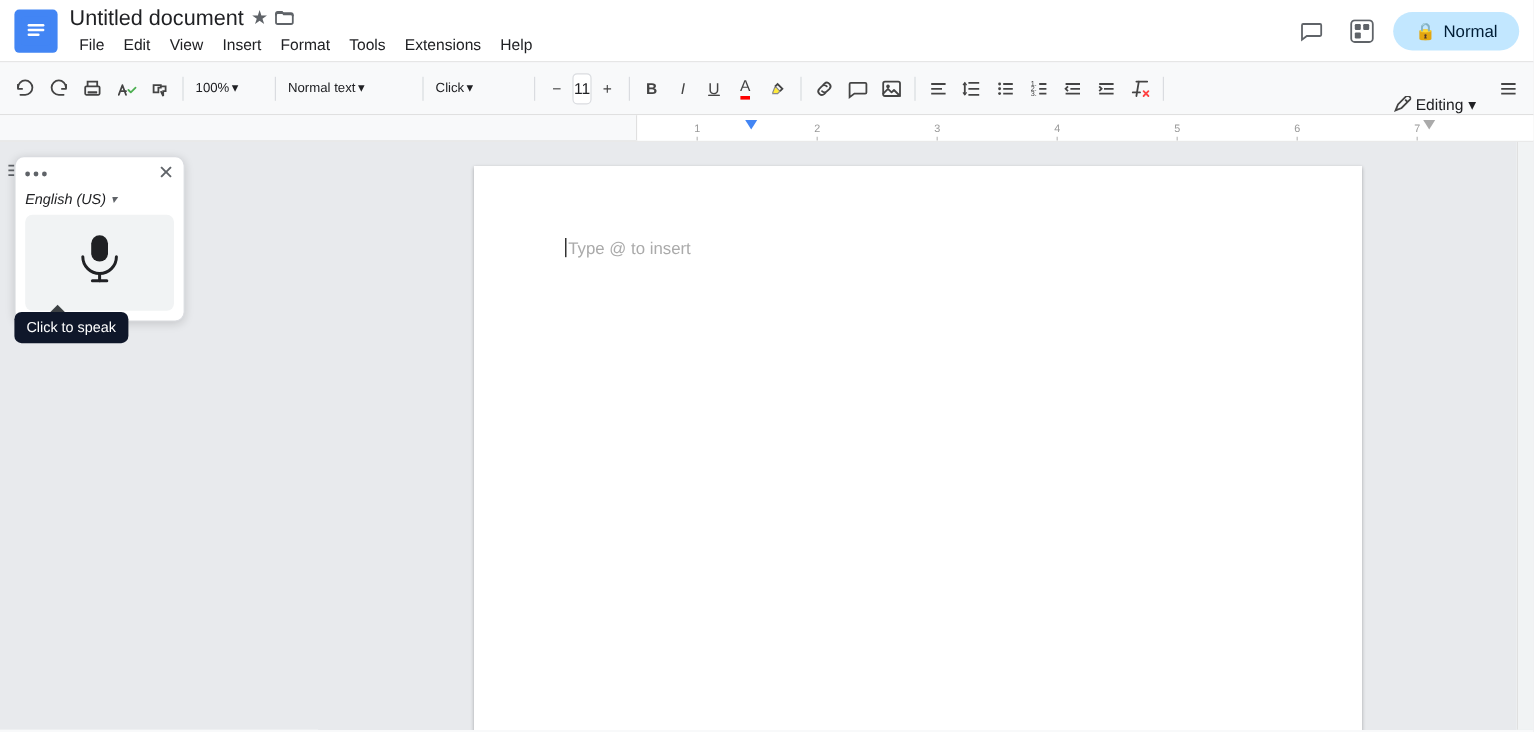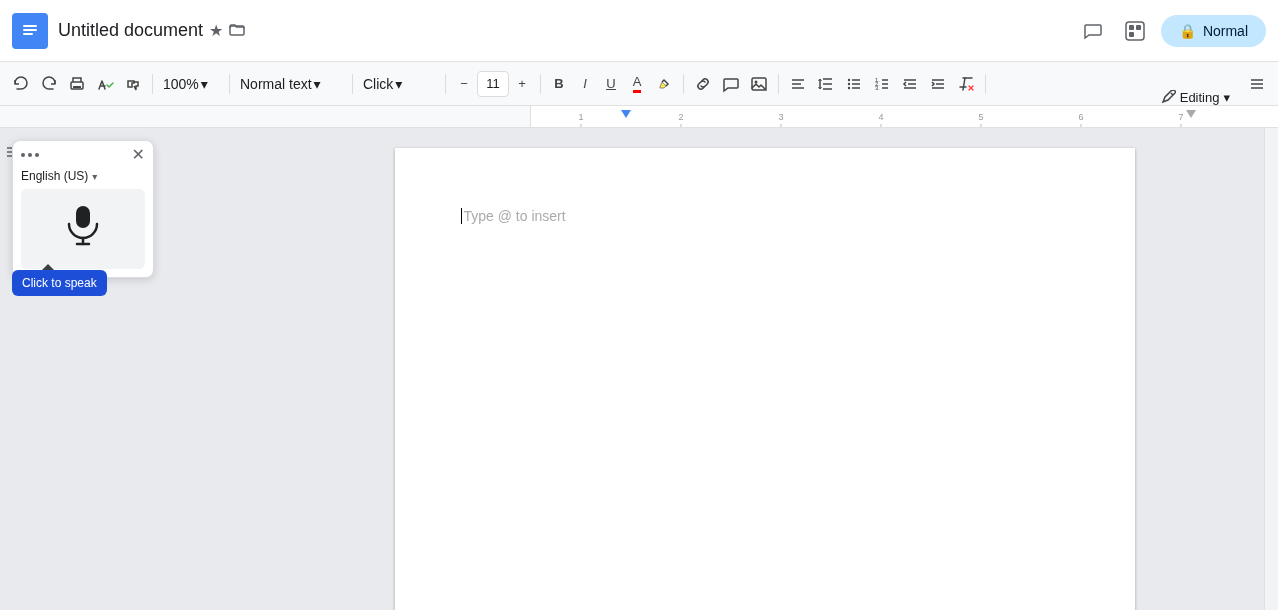--- a/index.html
+++ b/index.html
@@ -4,21 +4,21 @@
   <style>
     * { box-sizing: border-box; margin: 0; padding: 0; }
     body { font-family: Arial, sans-serif; font-size: 13px; background: #f8f9fa; overflow: hidden; width: 1278px; height: 610px; }
 
     
     #title-bar {
       display: flex;
       align-items: center;
       padding: 6px 12px;
       background: #fff;
-      height: 62px;
+      height: 52px;
       border-bottom: 1px solid #e0e0e0;
     }
     #app-logo {
       width: 36px; height: 36px; margin-right: 10px;
       background: #4285f4;
       border-radius: 4px;
       display: flex; align-items: center; justify-content: center;
       flex-shrink: 0;
     }
     #app-logo svg { width: 24px; height: 24px; }
@@ -51,29 +51,29 @@
       flex-wrap: nowrap;
     }
     .tb-btn {
       height: 30px; min-width: 24px; border: none; background: transparent;
       cursor: pointer; border-radius: 4px; display: flex; align-items: center;
       justify-content: center; color: #444; font-size: 13px; padding: 0 4px;
     }
     .tb-divider { width: 1px; height: 20px; background: #dadce0; margin: 0 4px; }
     .tb-select {
       height: 30px; border: none; background: transparent; cursor: pointer;
-      border-radius: 4px; font-size: 14px; color: #202124; padding: 0 4px;
+      border-radius: 4px; font-size: 11px; color: #202124; padding: 0 4px;
       display: flex; align-items: center; gap: 2px;
     }
     #zoom-select { min-width: 64px; }
     #style-select { min-width: 110px; }
     #font-select { min-width: 80px; }
     #font-size-area { display: flex; align-items: center; gap: 1px; }
     #font-size-input {
-      width: 32px; height: 26px; border: 1px solid #dadce0; border-radius: 4px;
+      width: 16px; height: 26px; border: 1px solid #dadce0; border-radius: 4px;
       text-align: center; font-size: 13px; color: #202124;
     }
     .tb-bold { font-weight: 700; }
     .tb-italic { font-style: italic; }
     .tb-underline { text-decoration: underline; }
     #editing-mode {
       display: flex; align-items: center; gap: 4px;
       padding: 4px 8px; border-radius: 4px; cursor: pointer;
       font-size: 13px; color: #202124; margin-left: auto; margin-top: 28px;
     }
@@ -118,37 +118,37 @@
     }
     #voice-widget-header {
       display: flex; align-items: center; justify-content: space-between;
       padding: 6px 8px 4px 8px;
     }
     #voice-widget-dots { display: flex; gap: 3px; align-items: center; }
     .dot { width: 4px; height: 4px; background: #5f6368; border-radius: 50%; }
     #voice-close { color: #5f6368; cursor: pointer; font-size: 16px; line-height: 1; border: none; background: transparent; }
     #voice-lang-select {
       display: flex; align-items: center; gap: 4px;
-      padding: 2px 8px 6px 8px; font-size: 12px; color: #202124; cursor: pointer;
+      padding: 2px 8px 6px 8px; font-size: 12px; color: #202124; cursor: pointer; font-style: italic;
     }
     #voice-lang-chevron { font-size: 10px; color: #5f6368; }
     #voice-mic-area {
       background: #f1f3f4;
       margin: 0 8px 8px 8px;
       border-radius: 6px;
       height: 80px;
       display: flex; align-items: center; justify-content: center;
       cursor: pointer;
     }
     #mic-icon { font-size: 42px; color: #202124; }
     #voice-tooltip {
       position: absolute;
       top: calc(12px + 130px);
       left: 12px;
-      background: #1d4ed8;
+      background: #0f172a;
       color: #fff;
       font-size: 12px;
       padding: 6px 10px;
       border-radius: 6px;
       white-space: nowrap;
       z-index: 10;
     }
     #voice-tooltip::before {
       content: '';
       position: absolute;
@@ -176,21 +176,21 @@
       box-shadow: 0 1px 3px rgba(0,0,0,0.3);
       padding: 60px 70px;
       position: relative;
     }
     #doc-placeholder {
       color: #aaa;
       font-size: 14px;
       font-style: normal;
       position: absolute;
       top: 60px;
-      left: 66px;
+      left: 76px;
     }
     #doc-cursor {
       display: inline-block;
       width: 1px;
       height: 16px;
       background: #000;
       vertical-align: text-bottom;
       margin-right: 2px;
     }
 
@@ -225,20 +225,30 @@
   <div id="doc-title-area">
     <div id="doc-title-row">
       <span id="doc-title">Untitled document</span>
       <span id="star-icon">★</span>
       <span id="folder-icon">
         <svg width="16" height="14" viewBox="0 0 16 14" fill="none">
           <rect x="1" y="4" width="14" height="9" rx="1.5" stroke="#5f6368" stroke-width="1.5"></rect>
           <path d="M1 6V4.5C1 3.67 1.67 3 2.5 3H6L7.5 5H13.5C14.33 5 15 5.67 15 6.5V6" stroke="#5f6368" stroke-width="1.5"></path>
         </svg>
       </span>
+    </div>
+    <div id="menu-bar">
+      <span class="menu-item">File</span>
+      <span class="menu-item">Edit</span>
+      <span class="menu-item">View</span>
+      <span class="menu-item">Insert</span>
+      <span class="menu-item">Format</span>
+      <span class="menu-item">Tools</span>
+      <span class="menu-item">Extensions</span>
+      <span class="menu-item">Help</span>
     </div>
   </div>
   <div id="title-bar-right">
     <button id="comment-btn" title="Comments">
       <svg width="20" height="20" viewBox="0 0 20 20" fill="none">
         <path d="M3 4h14a1 1 0 011 1v8a1 1 0 01-1 1H6l-4 3V5a1 1 0 011-1z" stroke="#5f6368" stroke-width="1.5" fill="none"></path>
       </svg>
     </button>
     <button id="collab-btn" title="Collaboration">
       <svg width="20" height="20" viewBox="0 0 20 20" fill="none">

